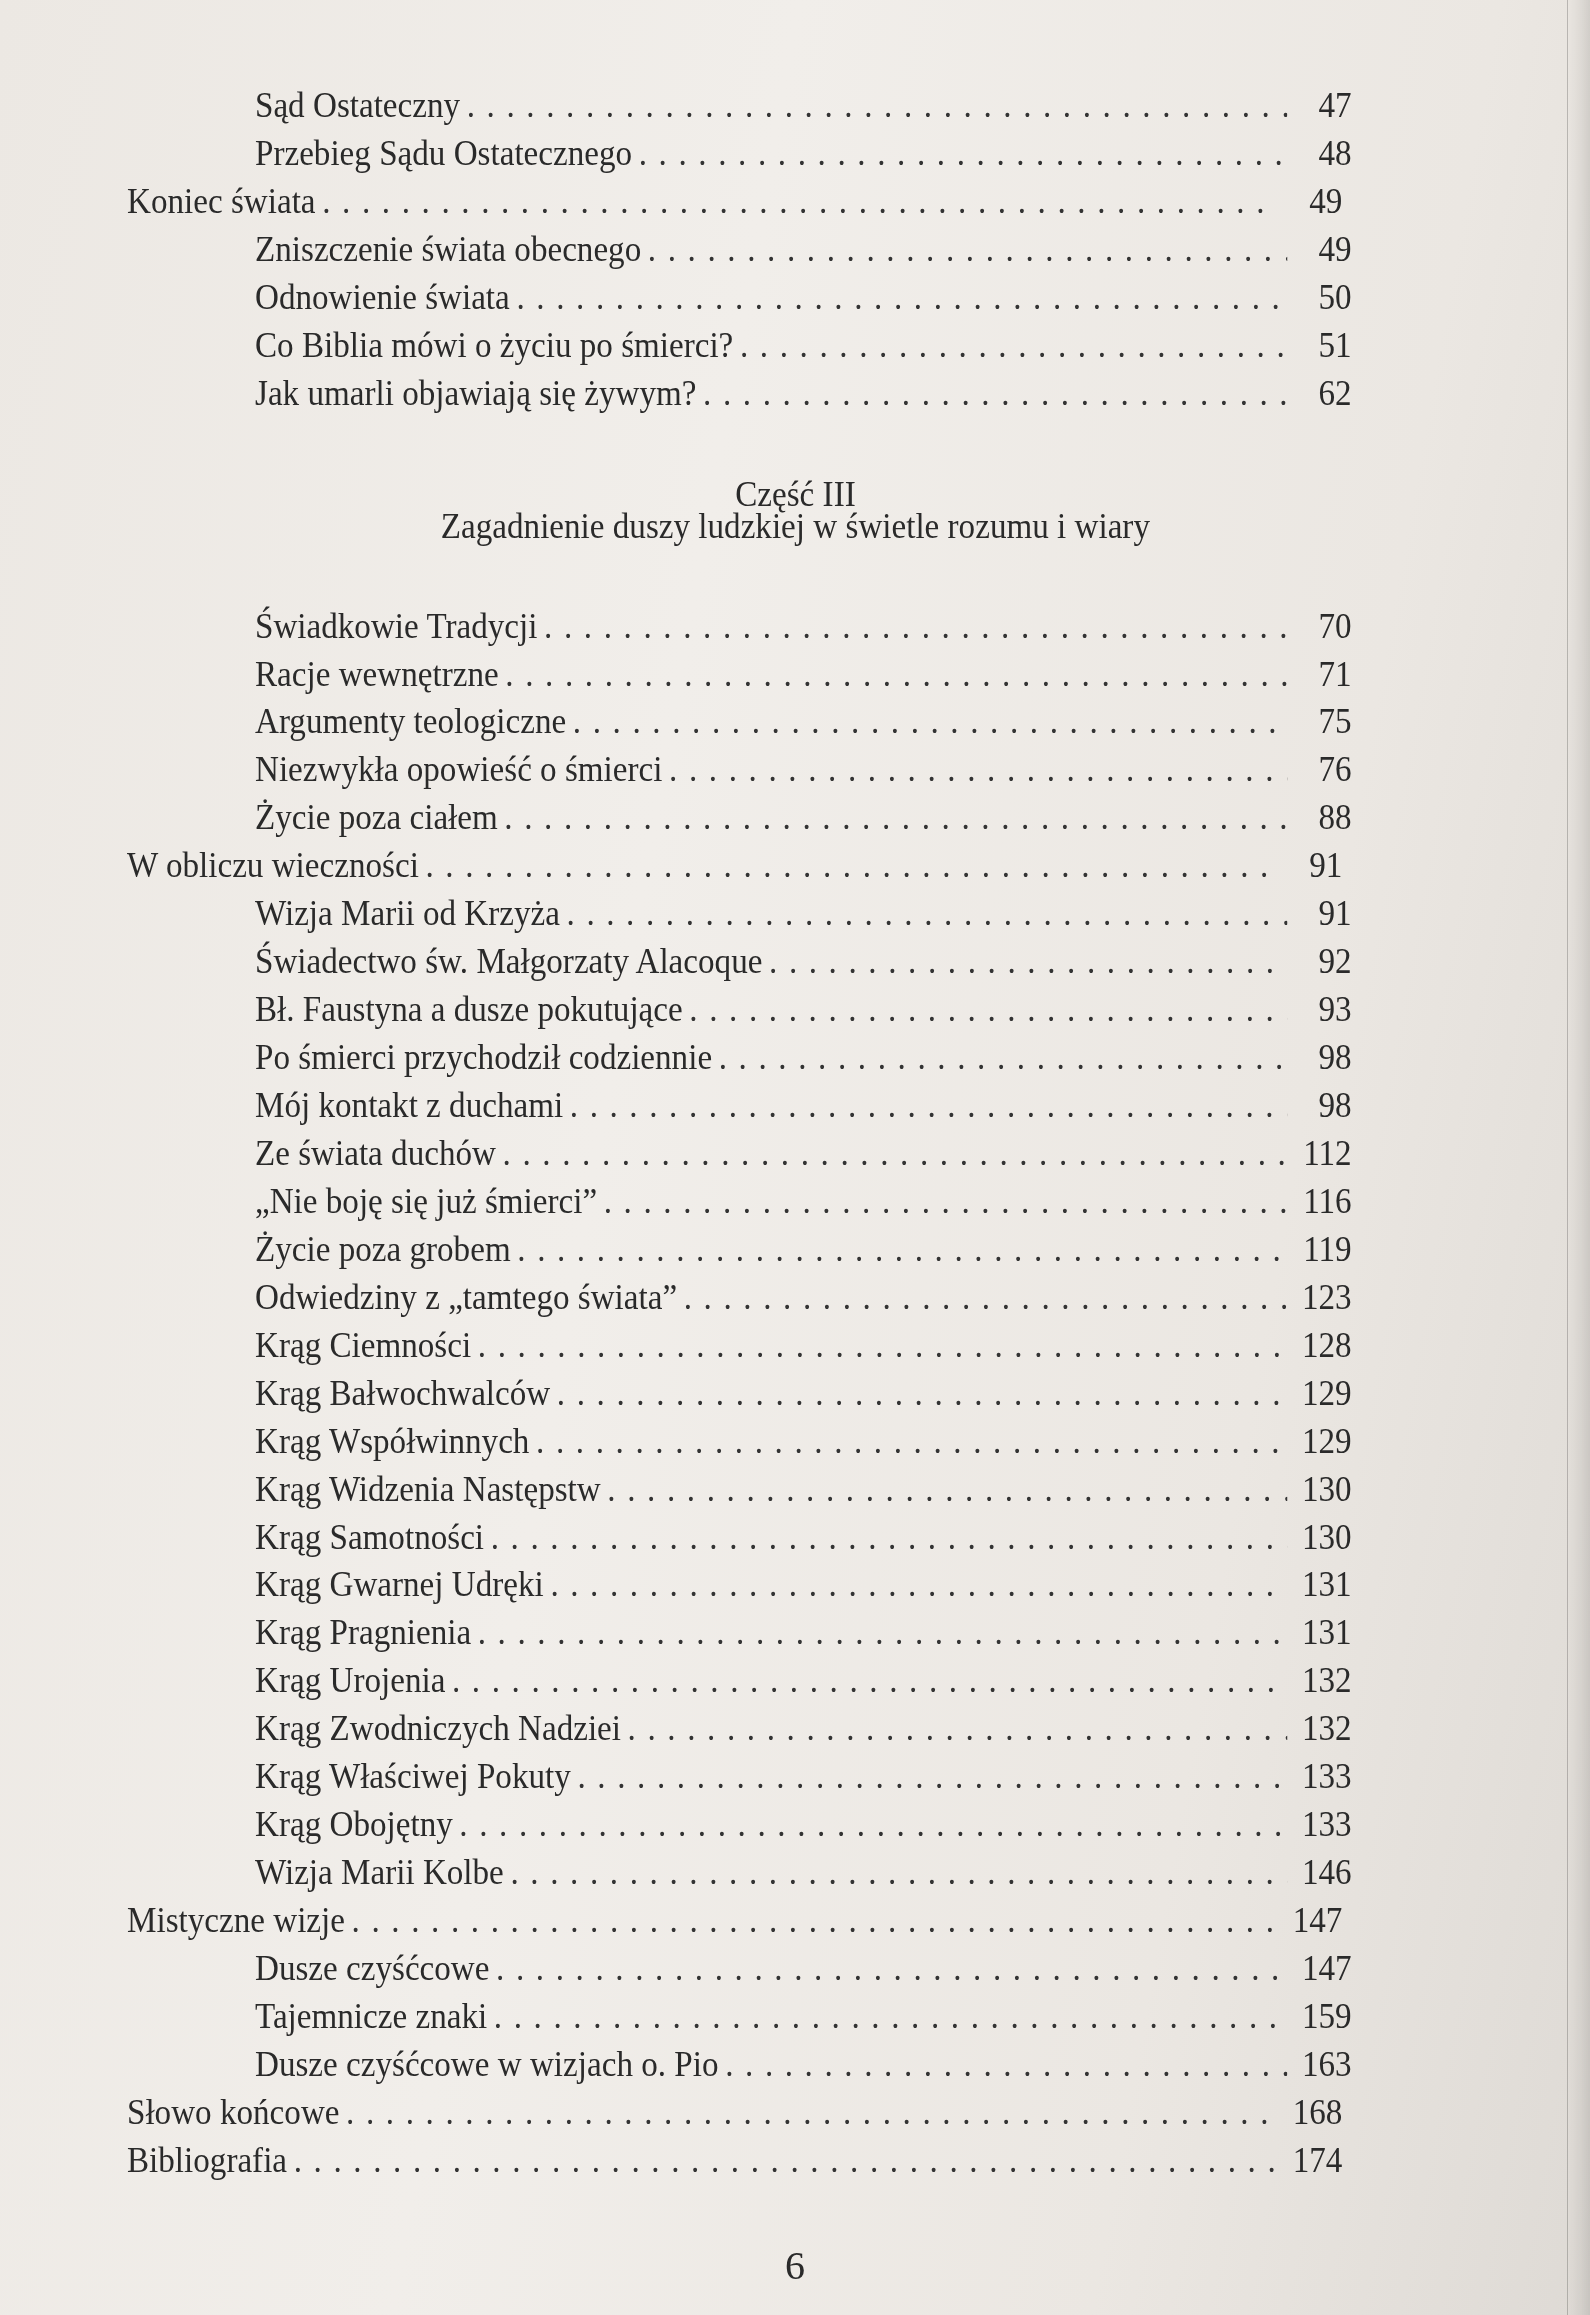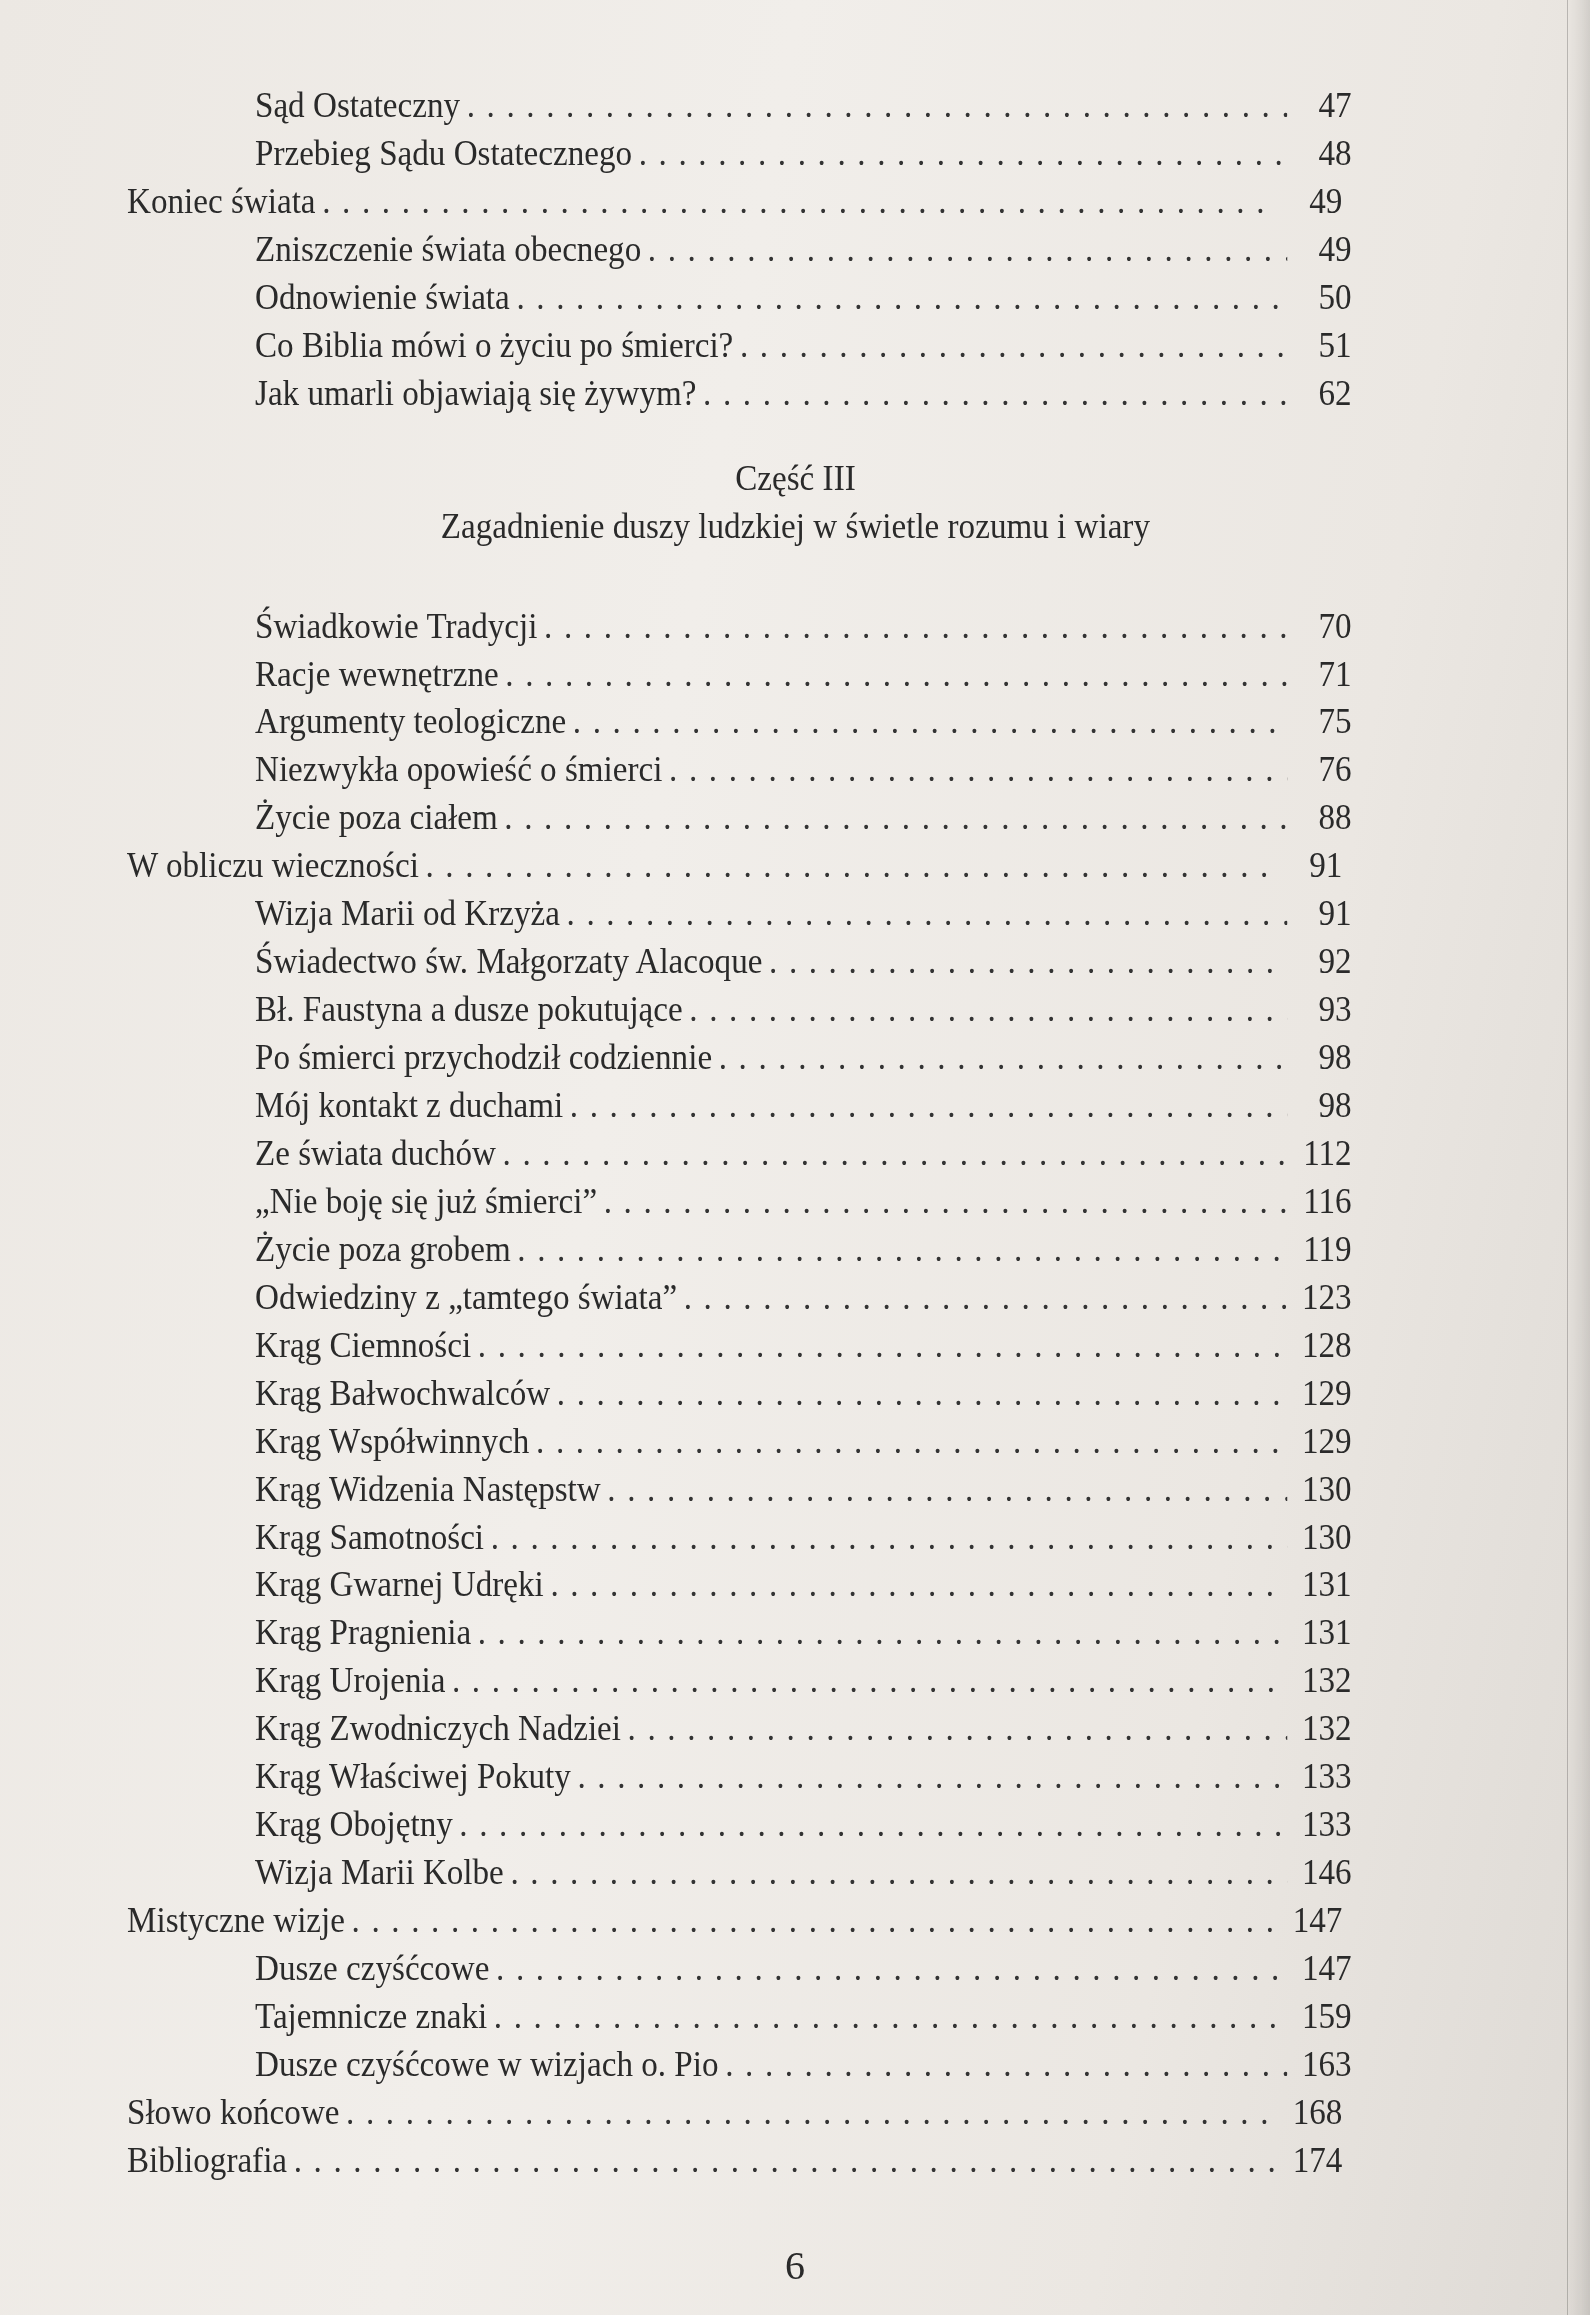--- a/index.html
+++ b/index.html
@@ -84,21 +84,21 @@
       <span class="title">Co Biblia mówi o życiu po śmierci?</span>
       <span class="leader"></span>
       <span class="pageno">51</span>
     </div>
   <div class="entry sub" style="top:369px">
       <span class="title">Jak umarli objawiają się żywym?</span>
       <span class="leader"></span>
       <span class="pageno">62</span>
     </div>
 
-  <div class="part-heading" style="top:454px"><span>Część III</span></div>
+  <div class="part-heading" style="top:470px"><span>Część III</span></div>
   <div class="part-heading" style="top:502px"><span>Zagadnienie duszy ludzkiej w świetle rozumu i wiary</span></div>
 
   <div class="entry sub" style="top:602px">
       <span class="title">Świadkowie Tradycji</span>
       <span class="leader"></span>
       <span class="pageno">70</span>
     </div>
   <div class="entry sub" style="top:650px">
       <span class="title">Racje wewnętrzne</span>
       <span class="leader"></span>

